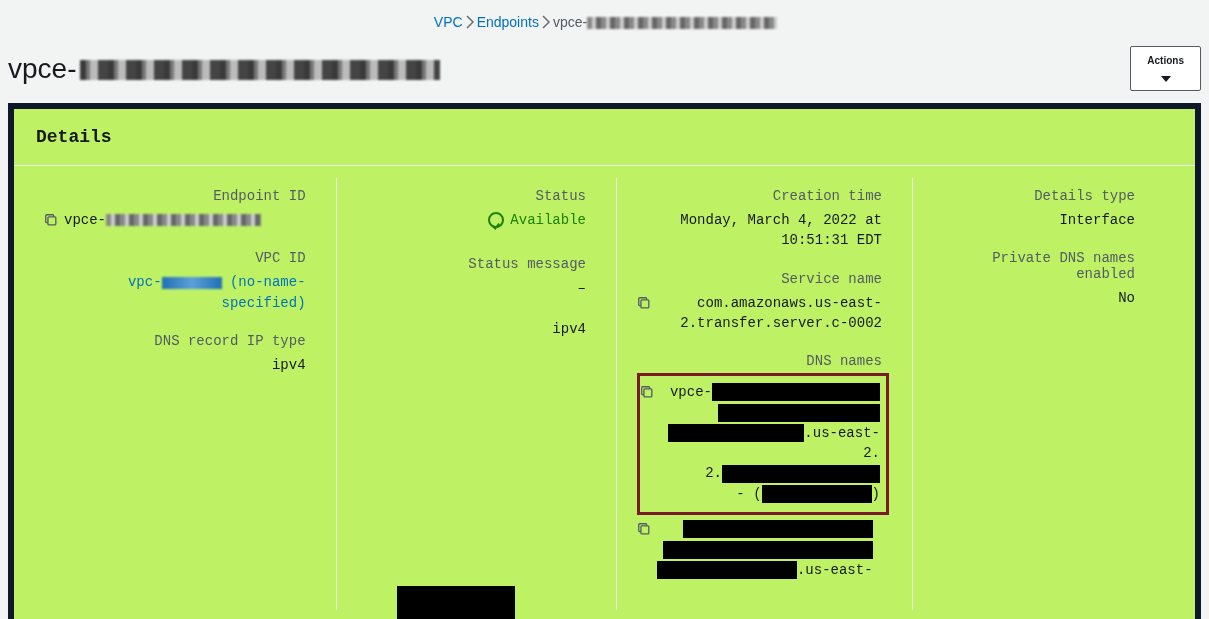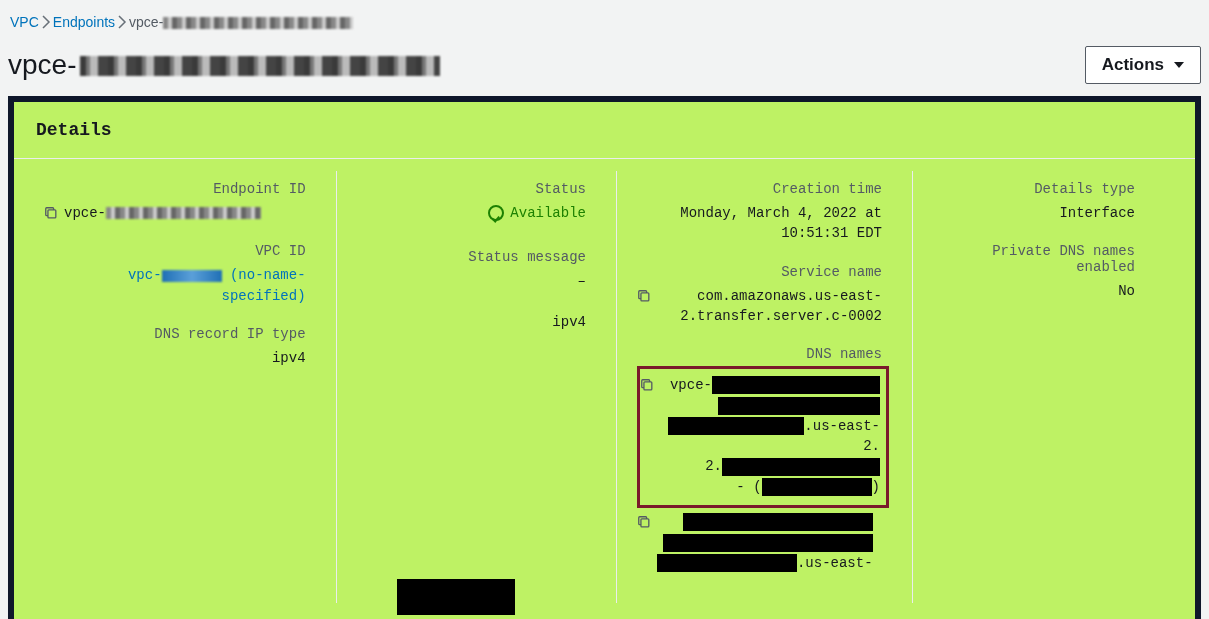--- a/index.html
+++ b/index.html
@@ -10,20 +10,21 @@
     background: #f2f3f3;
     color: #16191f;
     width: 1209px;
   }
   .page { padding: 12px 8px 0; }
   .breadcrumb {
     display: flex;
     align-items: center;
     gap: 2px;
     padding: 2px 0 16px 2px;
+    justify-content: center;
   }
   .breadcrumb a {
     color: #0073bb;
     text-decoration: none;
     font-size: 14px;
   }
   .breadcrumb .sep {
     color: #687078;
     font-size: 14px;
     display: inline-flex;
@@ -51,27 +52,28 @@
     background: repeating-linear-gradient(90deg, #3a3a3a 0 6px, #777 6px 10px, #bbb 10px 18px, #444 18px 28px);
     filter: blur(1px);
     position: relative;
     top: 2px;
   }
   .actions-btn {
     background: #fff;
     border: 1px solid #545b64;
     border-radius: 2px;
     padding: 8px 16px;
-    font-size: 17px;
+    font-size: 10px;
     font-weight: 700;
     color: #16191f;
     display: inline-flex;
     align-items: center;
     gap: 10px;
     cursor: pointer;
+    flex-direction: column;
   }
   .caret-down {
     width: 0; height: 0;
     border-left: 5px solid transparent;
     border-right: 5px solid transparent;
     border-top: 6px solid #16191f;
   }
   .panel {
     background: #bef264;
     border: 6px solid #0f172a;

